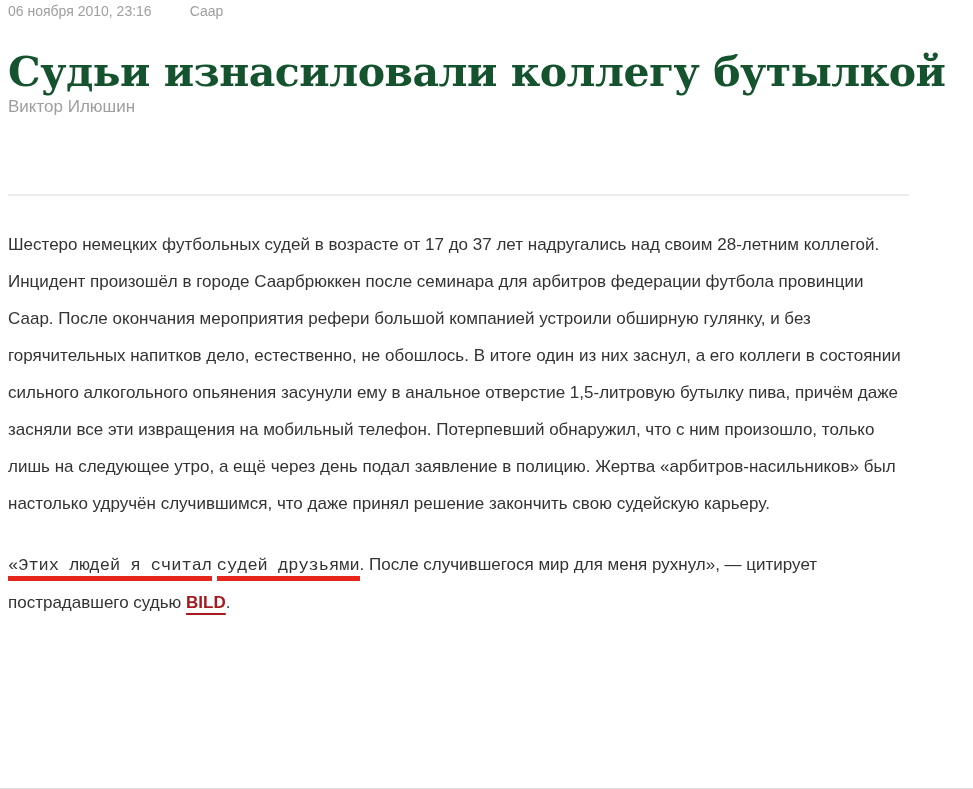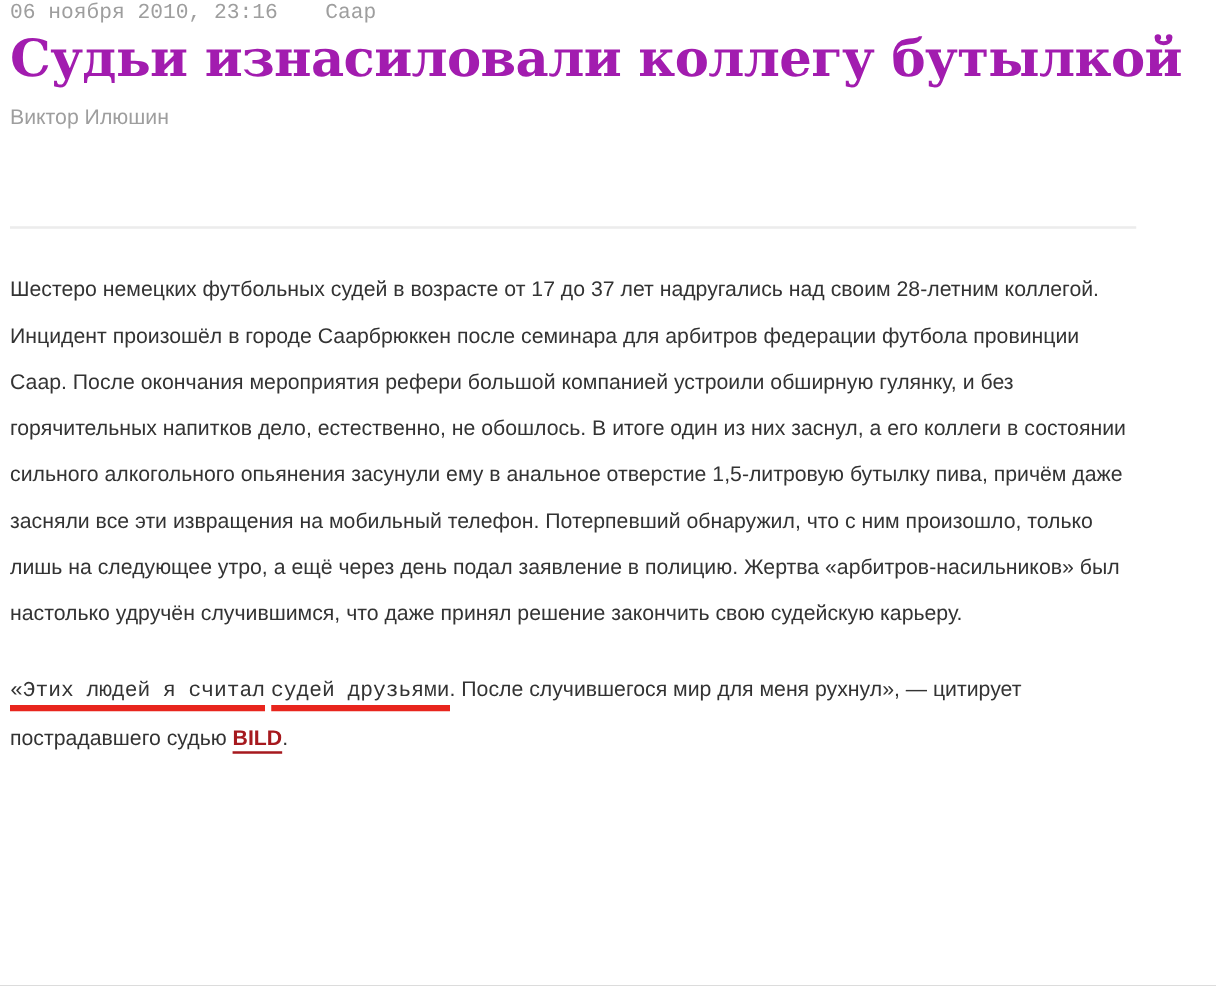--- a/index.html
+++ b/index.html
@@ -14,40 +14,38 @@
   body{
     width:973px;height:789px;
     background:#ffffff;
     font-family:"Liberation Sans", sans-serif;
     color:var(--text);
     position:relative;
     overflow:hidden;
   }
   .page{padding:1px 0 0 8px;}
   .meta-row{
-    font-size:17px;
+    font-size:14px;
     color:var(--muted);
     line-height:20px;
     display:flex;
     align-items:flex-start;
-    font-family:Liberation Mono, monospace;
   }
   .meta-date{margin-right:38px;}
   .meta-category{color:var(--muted);text-decoration:none;cursor:pointer;}
   h1.title{
     font-family:"DejaVu Serif", serif;
     font-weight:700;
     font-size:41px;
     line-height:1.2;
-    color:#a21caf;
+    color:#14532d;
     letter-spacing:-0.5px;
-    margin:2px 0 0 0;
+    margin:27px 0 0 0;
   }
   .author{
-    margin-top:12px;
     font-size:17px;
     color:var(--muted);
   }
   .divider{
     margin:77px 0 0 0;
     border:none;
     width:901px;
     height:2px;
     background:var(--divider);
   }

